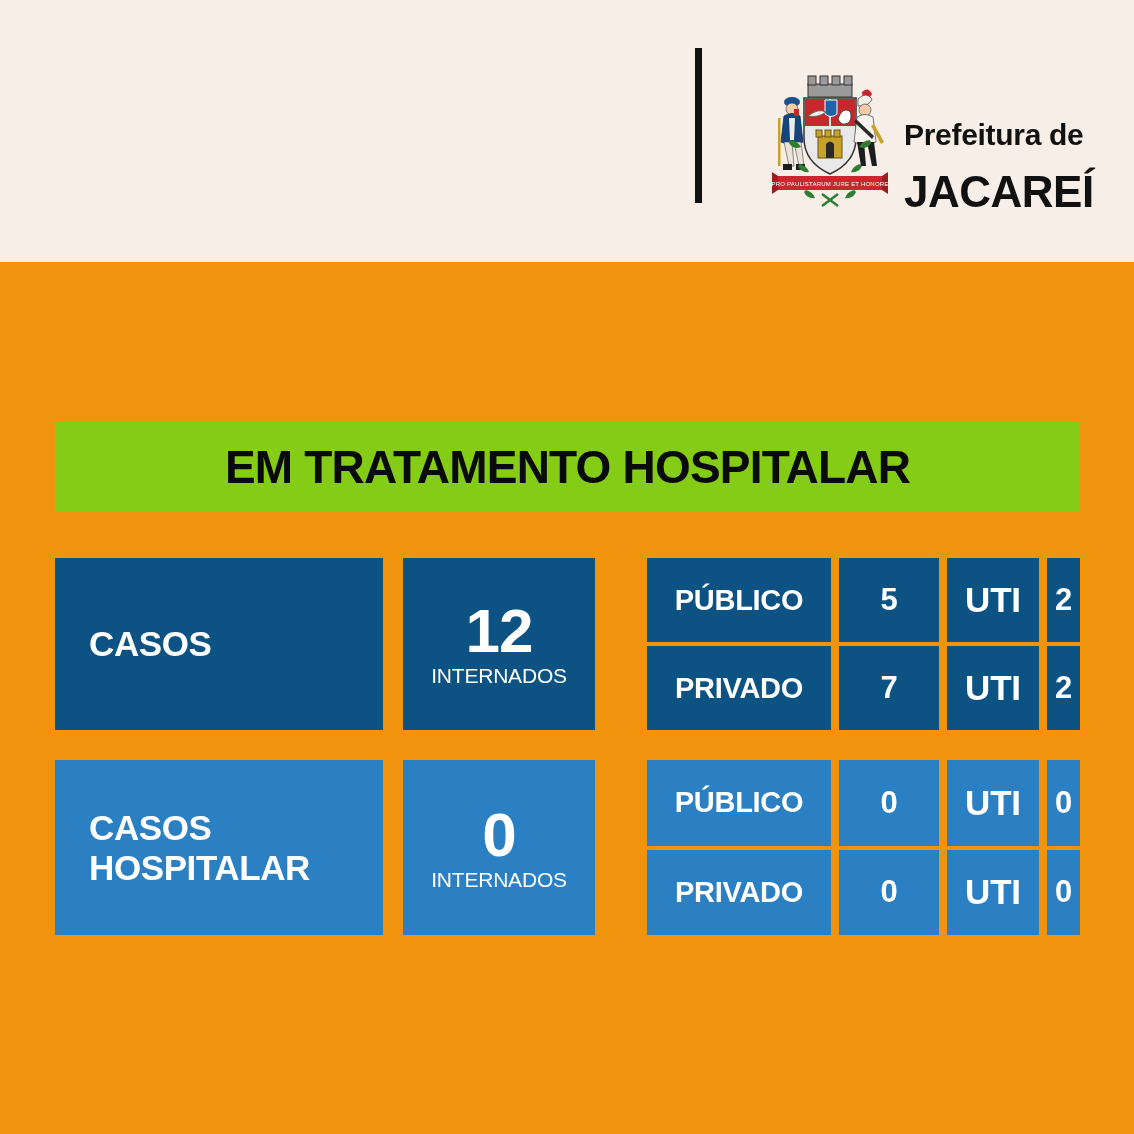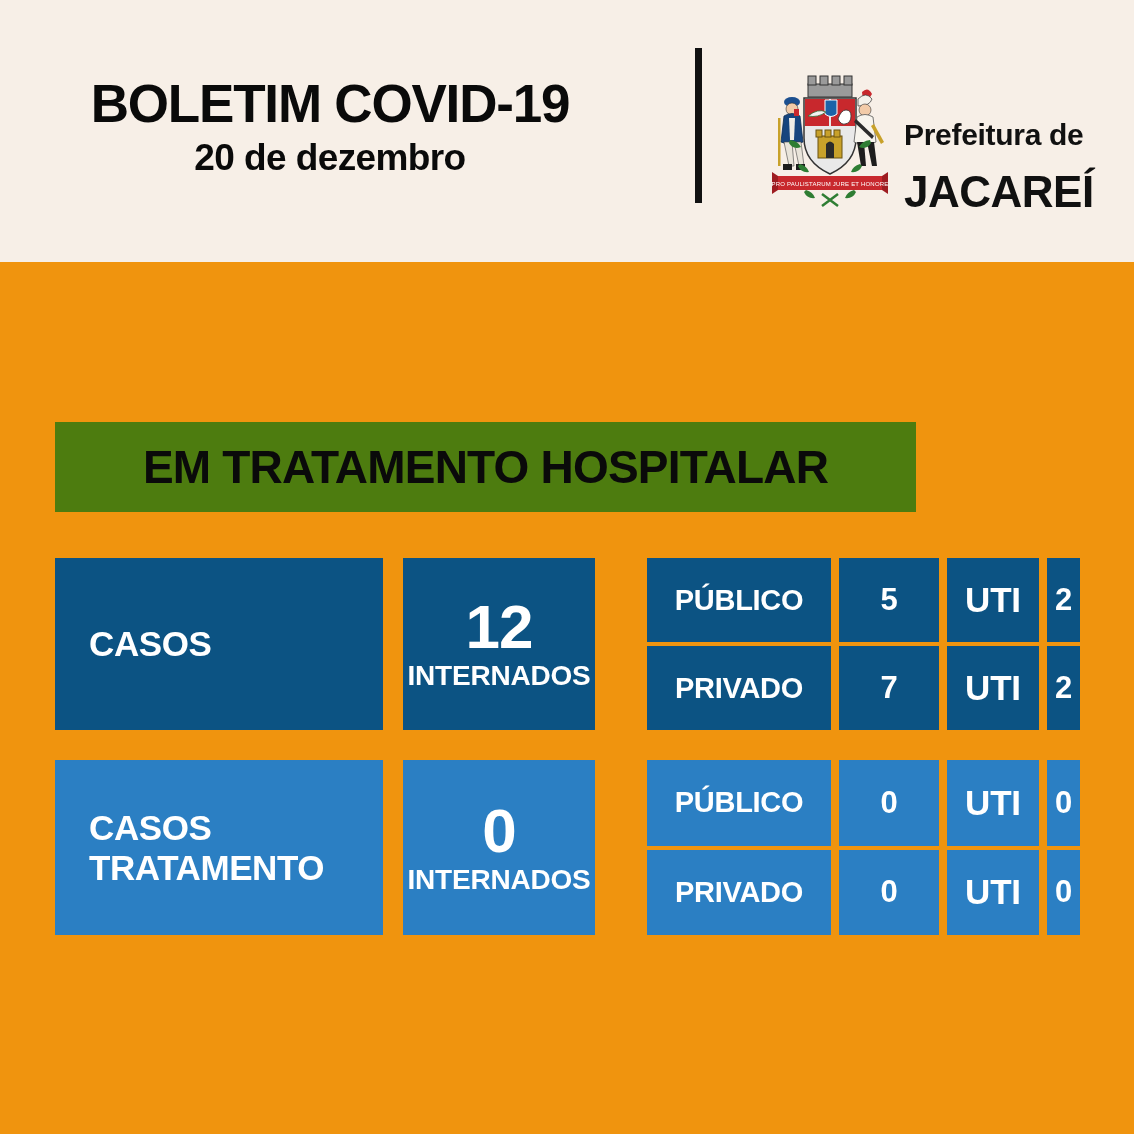--- a/index.html
+++ b/index.html
@@ -93,23 +93,23 @@
     color: #111111;
     letter-spacing: -0.5px;
     margin-top: 20px;
   }
 
   
   .section-banner {
     position: absolute;
     left: 55px;
     top: 422px;
-    width: 861px;
+    width: 1025px;
     height: 90px;
-    background: #4d7c0f;
+    background: #84cc16;
     display: flex;
     align-items: center;
     justify-content: center;
   }
   .section-banner-title {
     font-size: 46px;
     font-weight: bold;
     color: #0A0A0A;
     letter-spacing: -0.8px;
     white-space: nowrap;
@@ -153,22 +153,22 @@
   }
   .total-number {
     color: #FFFFFF;
     font-size: 62px;
     font-weight: bold;
     line-height: 1.0;
     letter-spacing: -1px;
   }
   .total-caption {
     color: #FFFFFF;
-    font-size: 28px;
-    font-weight: bold;
+    font-size: 21px;
+    font-weight: normal;
     letter-spacing: -0.2px;
     margin-top: 2px;
   }
 
   .detail-grid {
     margin-left: 8px;
     flex: 1 1 auto;
     display: flex;
     flex-direction: column;
     gap: 4px;
@@ -214,24 +214,20 @@
 
   
   .fill-dark  { background: #0C5383; }
   .fill-light { background: #2B7FC3; }
 </style>
 </head>
 <body>
 
 <div class="header">
 
-  <div class="header-left">
-    <div class="boletim-title">BOLETIM COVID-19</div>
-    <div class="boletim-date">20 de dezembro</div>
-  </div>
 
   <div class="header-divider"></div>
 
   <div class="header-right">
 
     <div class="brasao">
       <svg width="120" height="150" viewBox="0 0 120 150">
 
         <g>
           <rect x="38" y="20" width="44" height="13" fill="#9A9A9A" stroke="#333" stroke-width="1"></rect>
@@ -360,21 +356,21 @@
     </div>
 
   </div>
 </div>
 
 <div class="data-group" id="group-suspected">
 
   <div class="group-label-cell fill-light">
     <div class="group-label-text">
       <span>CASOS</span>
-      <span>TRATAMENTO</span>
+      <span>HOSPITALAR</span>
     </div>
   </div>
 
   <div class="group-total-cell fill-light">
     <div class="total-number">0</div>
     <div class="total-caption">INTERNADOS</div>
   </div>
 
   <div class="detail-grid">
 

